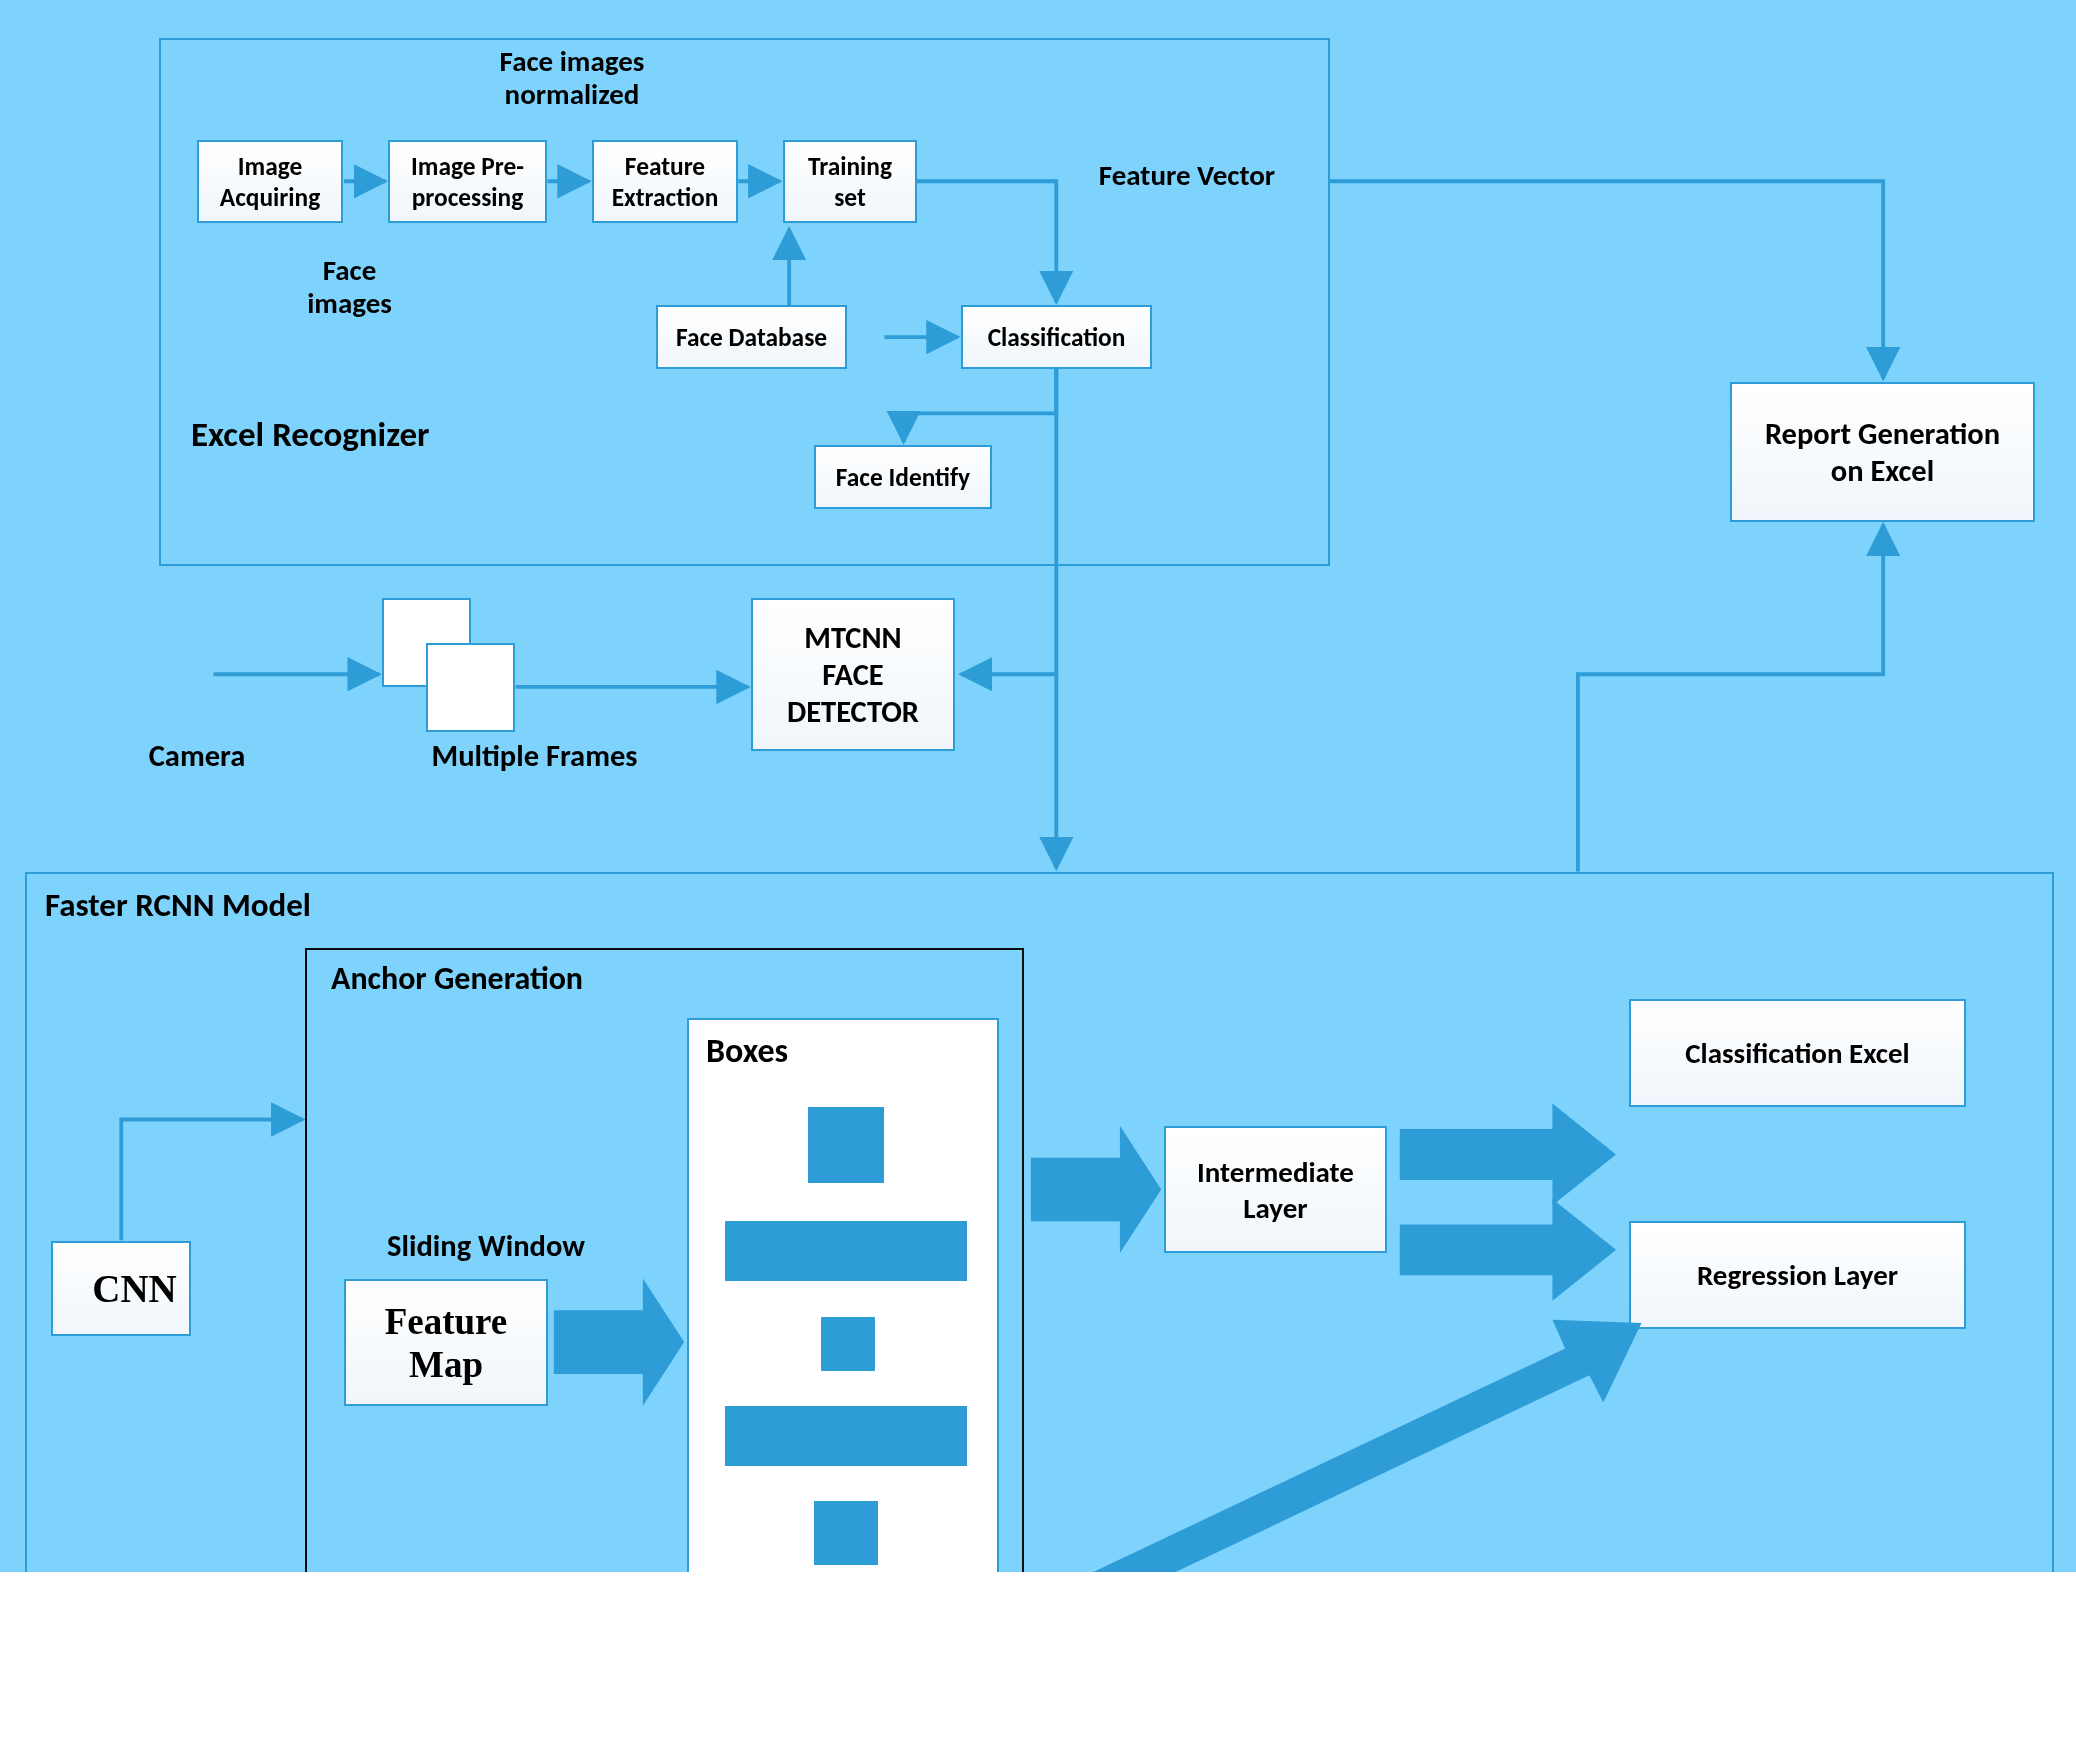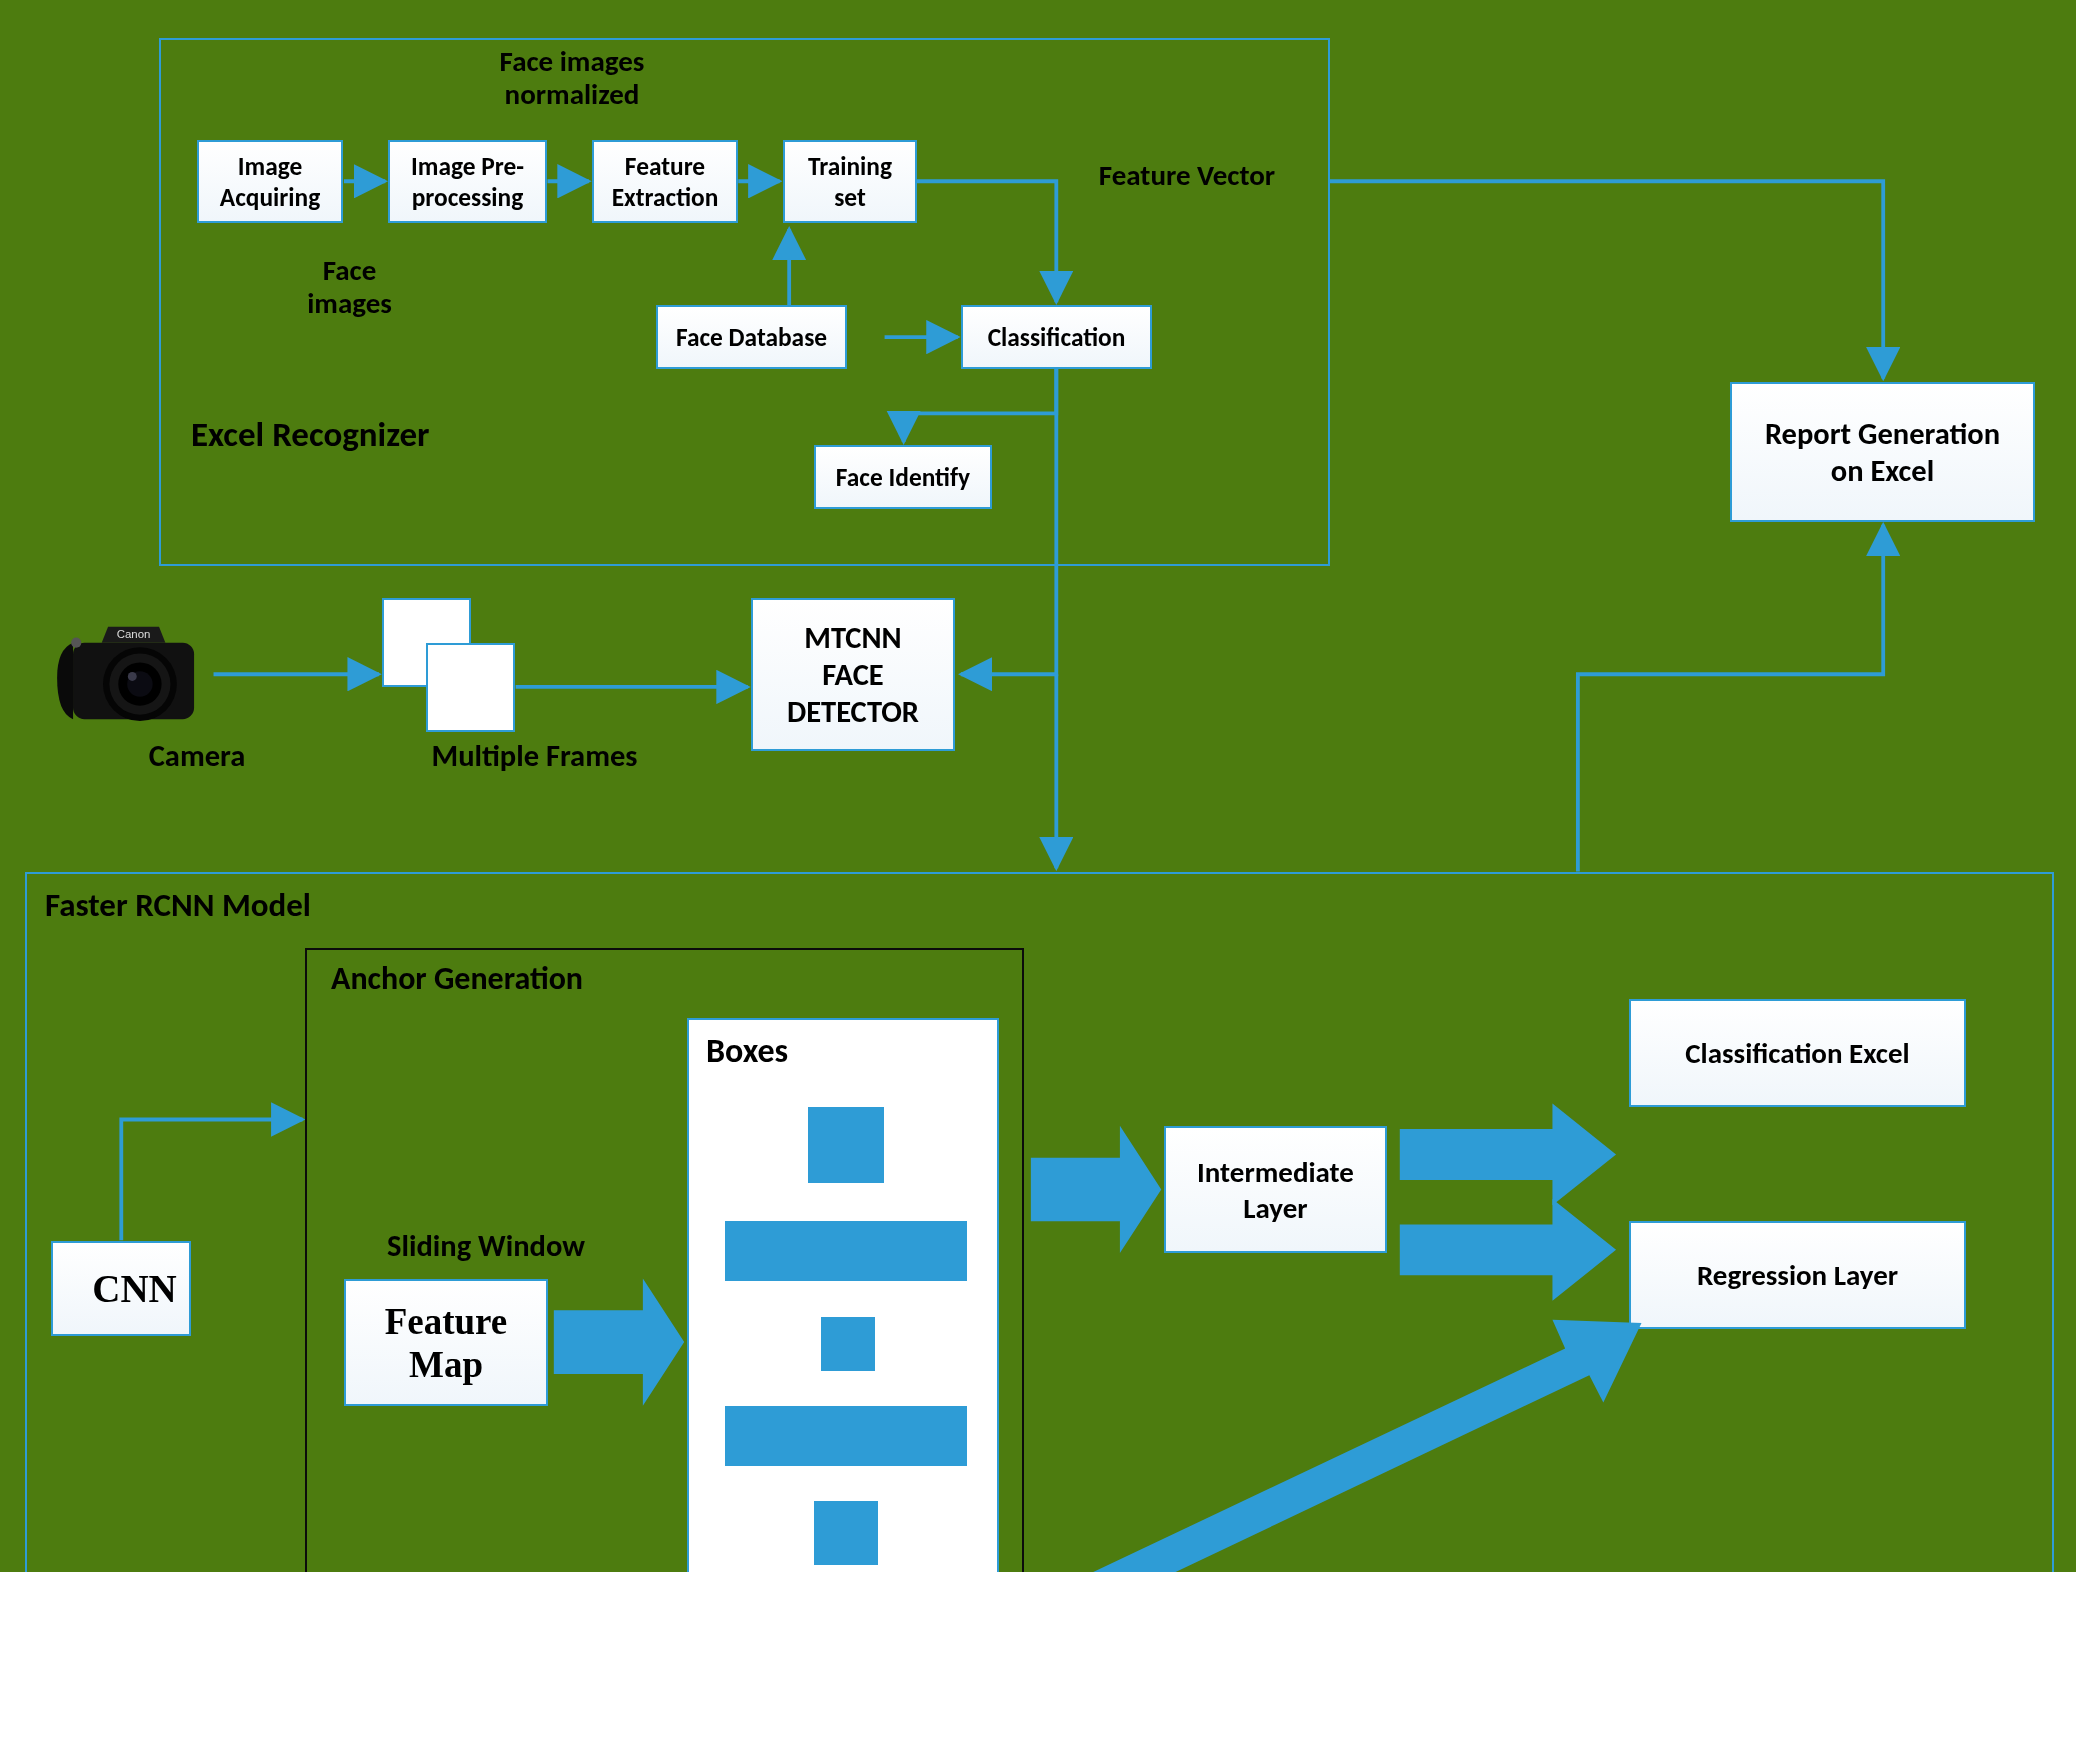--- a/index.html
+++ b/index.html
@@ -5,21 +5,21 @@
   html, body {
     margin: 0;
     padding: 0;
     background: #ffffff;
     font-family: "Calibri", "Segoe UI", Arial, sans-serif;
   }
   .canvas {
     position: relative;
     width: 2077px;
     height: 1572px;
-    background: #4d7c0f;
+    background: #7dd3fc;
     text-decoration: underline;
   }
   .box {
     position: absolute;
     border: 2.5px solid #2e9cd6;
     background: linear-gradient(to bottom, #ffffff 0%, #f0f6fb 100%);
     box-sizing: border-box;
     display: flex;
     align-items: center;
     justify-content: center;
@@ -89,40 +89,20 @@
 images</div>
 
   <div class="box" style="left:656px; top:305px; width:191px; height:64px; font-size:25.4px;">Face Database</div>
 
   <div class="box" style="left:961px; top:305px; width:191px; height:64px; font-size:25.4px;">Classification</div>
 
   <div class="box" style="left:814px; top:445px; width:178px; height:64px; font-size:25.4px;">Face Identify</div>
 
   <div class="label" style="left:191px; top:414px; width:286px; font-size:35px; text-align:left;">Excel Recognizer</div>
 
-  <div style="position:absolute; left:38px; top:598px; width:172px; height:134px;">
-    <svg viewBox="0 0 270 210" width="172" height="134">
-
-      <rect x="55" y="70" width="190" height="120" rx="18" fill="#111"></rect>
-
-      <path d="M55 70 q-25 10 -25 55 q0 55 25 65 Z" fill="#0a0a0a"></path>
-
-      <path d="M110 45 L190 45 L200 70 L100 70 Z" fill="#1a1a1a"></path>
-
-      <text x="150" y="62" font-size="18" fill="#ddd" text-anchor="middle" font-family="Arial">Canon</text>
-
-      <circle cx="160" cy="135" r="58" fill="#050505"></circle>
-      <circle cx="160" cy="135" r="48" fill="#151515"></circle>
-      <circle cx="160" cy="135" r="34" fill="#000"></circle>
-      <circle cx="160" cy="135" r="20" fill="#0b0b12"></circle>
-      <circle cx="148" cy="123" r="7" fill="#3a3a4a"></circle>
-
-      <circle cx="60" cy="70" r="8" fill="#555"></circle>
-    </svg>
-  </div>
   <div class="label" style="left:127px; top:738px; width:140px; font-size:30.5px;">Camera</div>
 
   <div class="plain-box" style="left:382px; top:598px; width:89px; height:89px;"></div>
   <div class="plain-box" style="left:426px; top:643px; width:89px; height:89px;"></div>
   <div class="label" style="left:401px; top:738px; width:267px; font-size:30.5px;">Multiple Frames</div>
 
   <div class="box" style="left:1730px; top:382px; width:305px; height:140px; font-size:30.5px; white-space:pre-line;">Report Generation
 on Excel</div>
 
   <div class="box" style="left:751px; top:598px; width:204px; height:153px; font-size:30.5px; white-space:pre-line;">MTCNN

